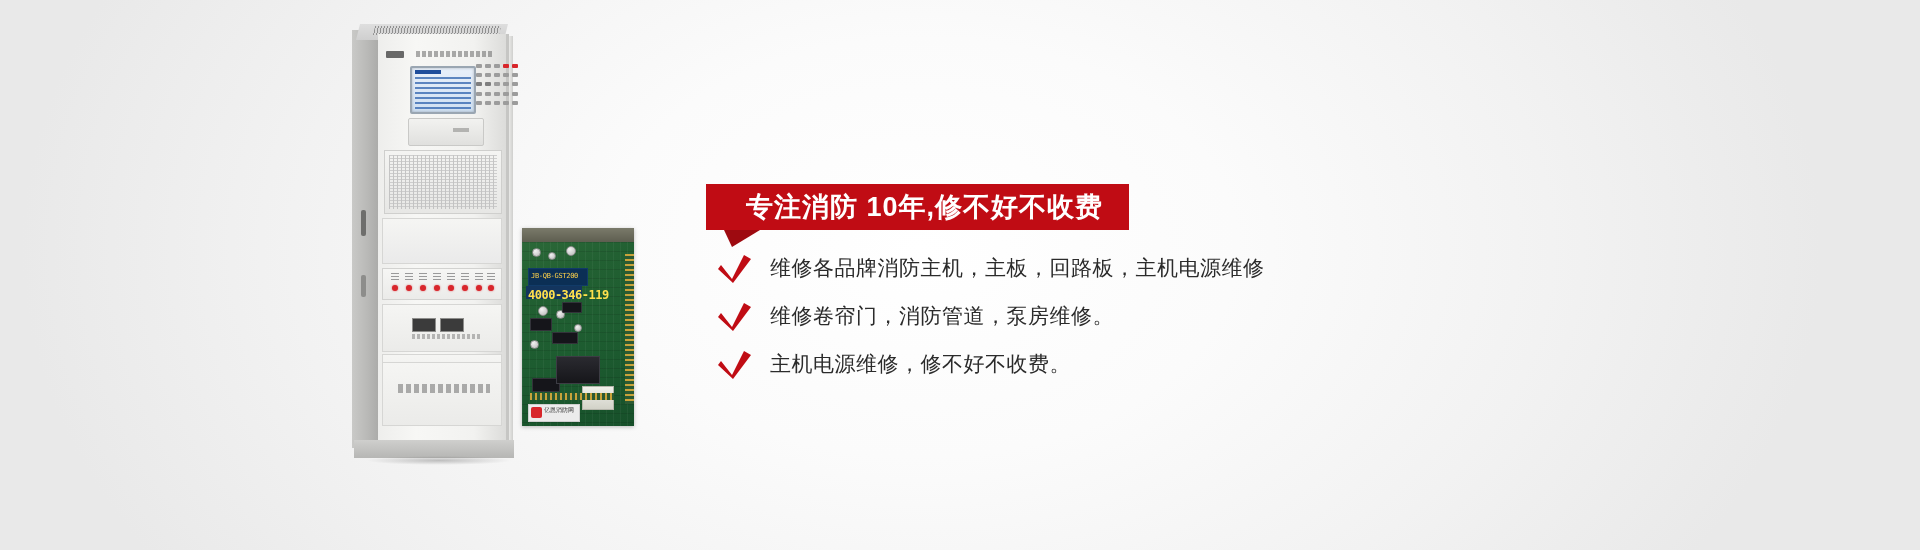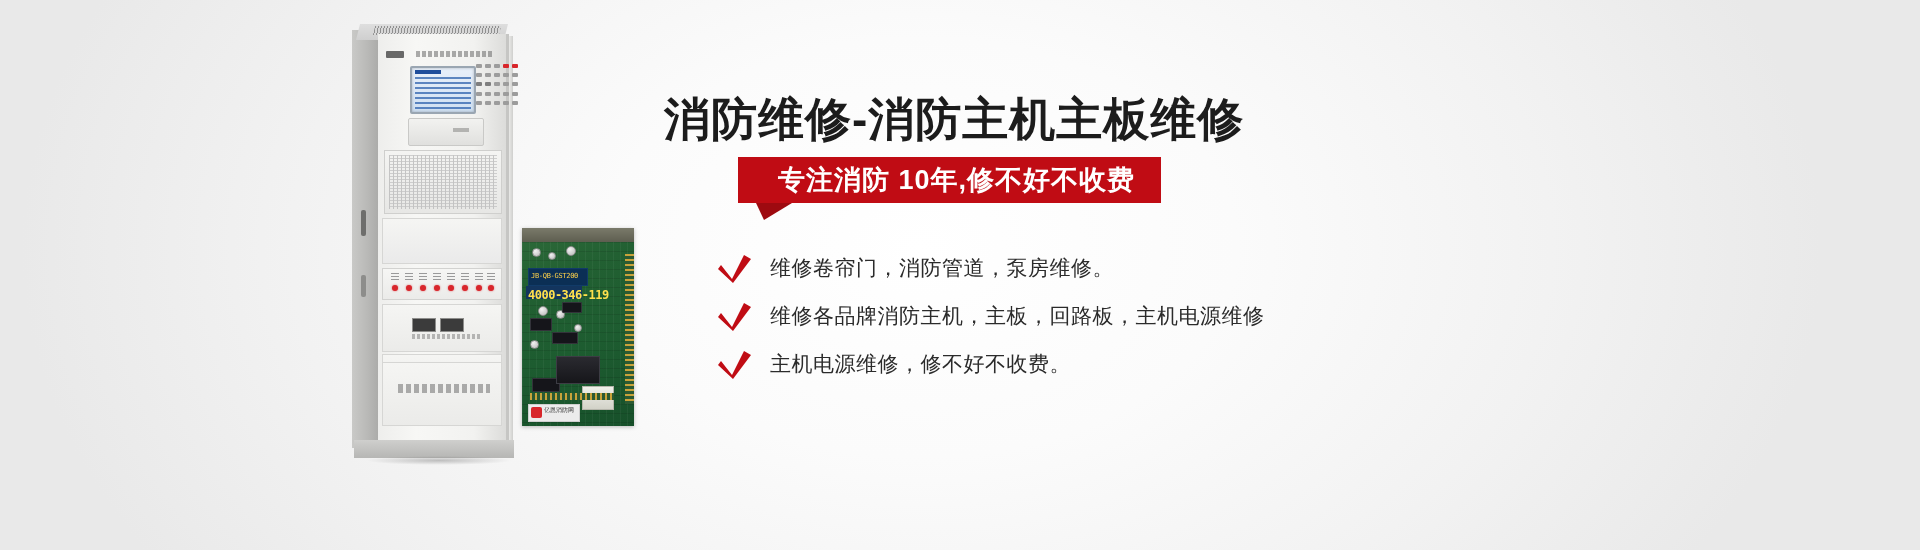--- a/index.html
+++ b/index.html
@@ -217,21 +217,21 @@
 
   
   #headline{
     position:absolute;left:664px;top:96px;
     font-size:46px;font-weight:bold;color:#1c1c1c;
     letter-spacing:1px;line-height:1;white-space:nowrap;
     font-family:"Liberation Sans","DejaVu Sans",sans-serif;
   }
 
   #ribbon{
-    position:absolute;left:706px;top:157px;height:46px;margin-left:32px;
+    position:absolute;left:706px;top:184px;height:46px;
   }
   .ribbon-body{
     position:relative;height:46px;background:#c00c14;
     padding:0 26px 0 40px;display:flex;align-items:center;
     clip-path:polygon(22px 0, 100% 0, 100% 100%, 0 100%, 0 0);
   }
   .ribbon-tail{
     position:absolute;left:18px;top:46px;width:36px;height:17px;
     background:#9e0a10;
     clip-path:polygon(0 0, 36px 0, 8px 17px);
@@ -388,47 +388,46 @@
 
     <div class="conn-right"></div>
     <div class="conn-bottom"></div>
 
     <div class="pcb-logo">
       <span class="plogo-mark"></span>
       <span class="plogo-txt">亿恩消防网</span>
     </div>
   </div>
 
-  <div id="headline">消防维修-消防主机主板维修</div>
 
   <div id="ribbon">
     <div class="ribbon-tail"></div>
     <div class="ribbon-body">
       <span id="ribbon-text">专注消防 10年,修不好不收费</span>
     </div>
   </div>
 
   <div id="bullets">
+
+    <div class="bullet">
+      <svg class="check-icon" viewBox="0 0 40 30">
+        <path d="M3 12 L14 26 L26 2 L33 6 L15 30 L0 16 Z" fill="#c00c14"></path>
+      </svg>
+      <span class="bullet-text">维修各品牌消防主机，主板，回路板，主机电源维修</span>
+    </div>
 
     <div class="bullet">
       <svg class="check-icon" viewBox="0 0 40 30">
         <path d="M3 12 L14 26 L26 2 L33 6 L15 30 L0 16 Z" fill="#c00c14"></path>
       </svg>
       <span class="bullet-text">维修卷帘门，消防管道，泵房维修。</span>
     </div>
 
     <div class="bullet">
       <svg class="check-icon" viewBox="0 0 40 30">
         <path d="M3 12 L14 26 L26 2 L33 6 L15 30 L0 16 Z" fill="#c00c14"></path>
       </svg>
-      <span class="bullet-text">维修各品牌消防主机，主板，回路板，主机电源维修</span>
-    </div>
-
-    <div class="bullet">
-      <svg class="check-icon" viewBox="0 0 40 30">
-        <path d="M3 12 L14 26 L26 2 L33 6 L15 30 L0 16 Z" fill="#c00c14"></path>
-      </svg>
       <span class="bullet-text">主机电源维修，修不好不收费。</span>
     </div>
 
   </div>
 
 </div>
 
 </body></html>

